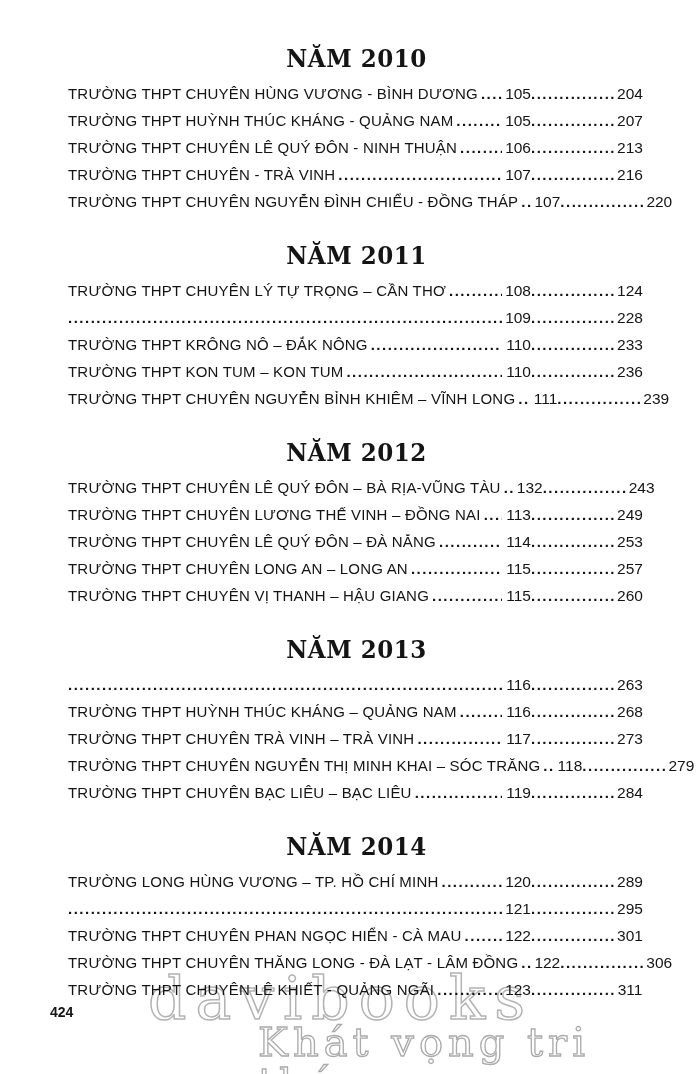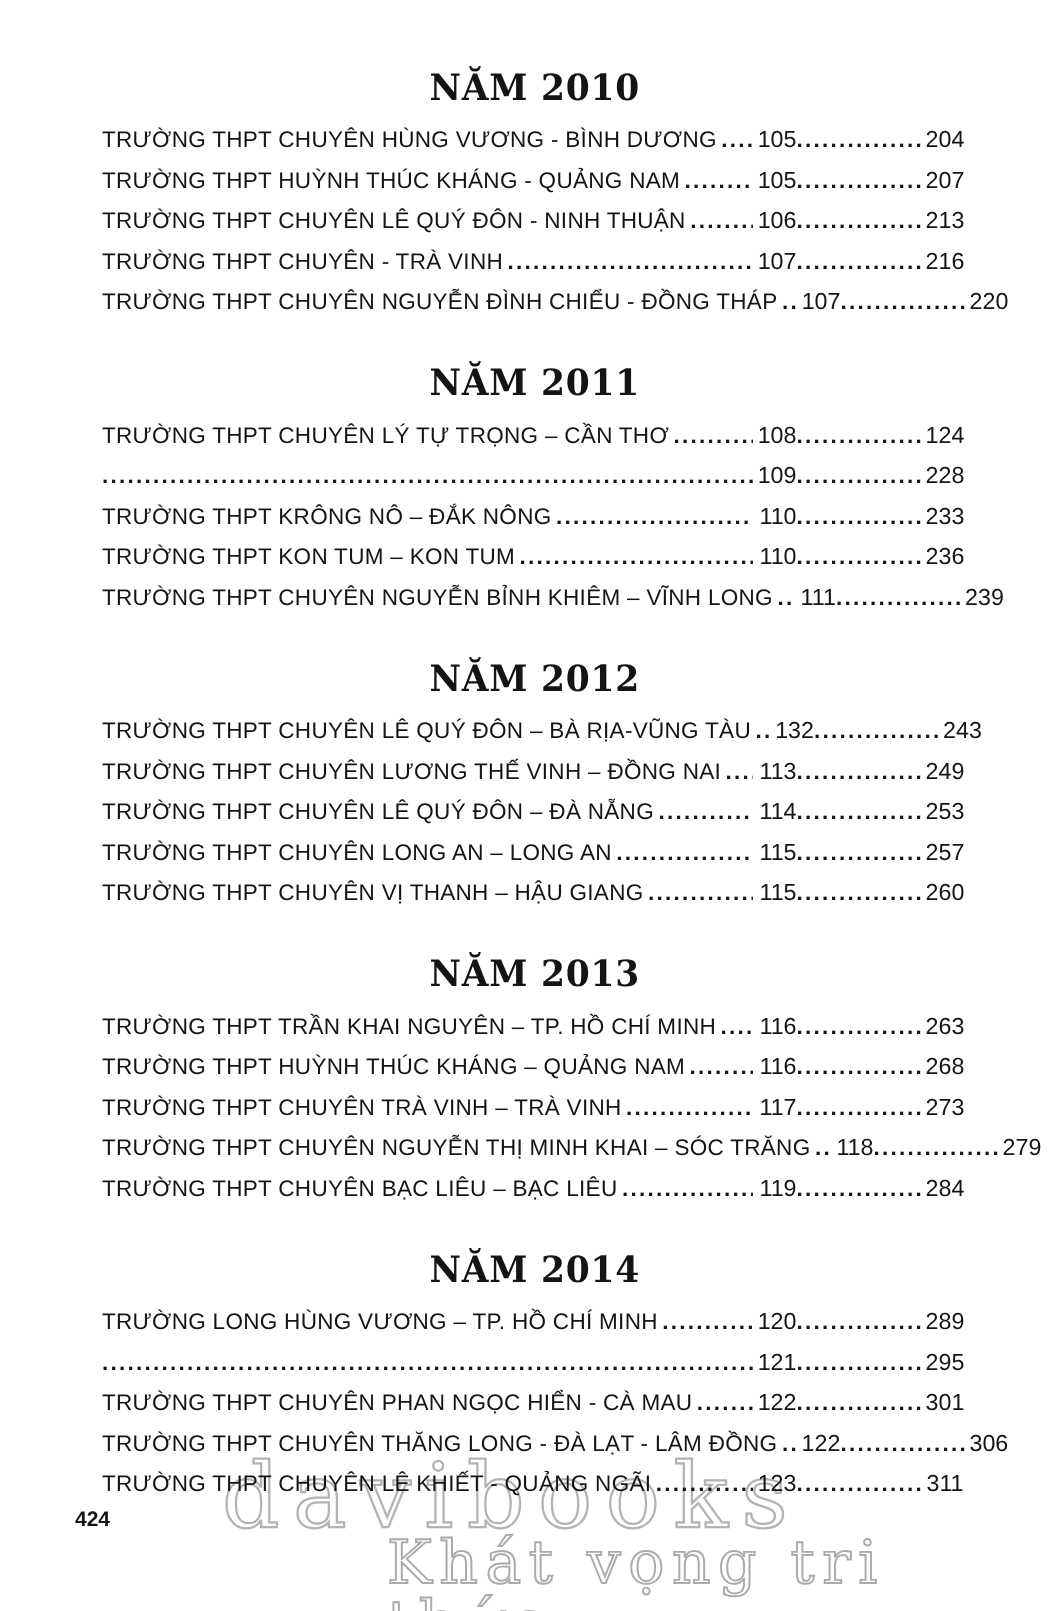--- a/index.html
+++ b/index.html
@@ -257,21 +257,20 @@
     <span class="leader-2"></span>
     <span class="entry-num2">260</span>
   </div>
 </div>
   </div>
 
   <div class="toc-section">
     <div class="section-title">NĂM 2013</div>
     <div>
   <div class="toc-row">
-    <span class="entry-name">TRƯỜNG THPT TRẦN KHAI NGUYÊN – TP. HỒ CHÍ MINH</span>
     <span class="leader"></span>
     <span class="entry-num1">116</span>
     <span class="leader-2"></span>
     <span class="entry-num2">263</span>
   </div>
 
   <div class="toc-row">
     <span class="entry-name">TRƯỜNG THPT HUỲNH THÚC KHÁNG – QUẢNG NAM</span>
     <span class="leader"></span>
     <span class="entry-num1">116</span>

